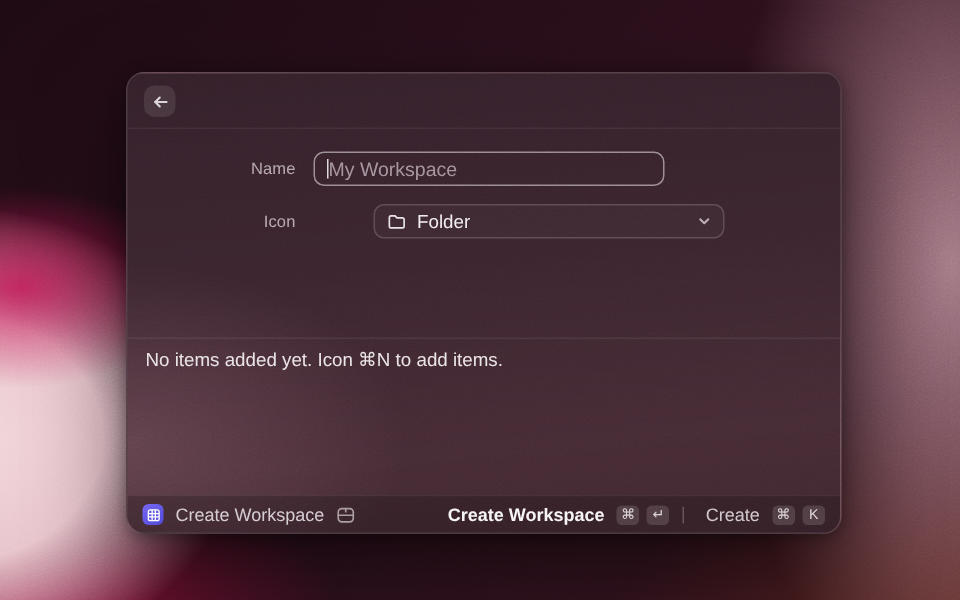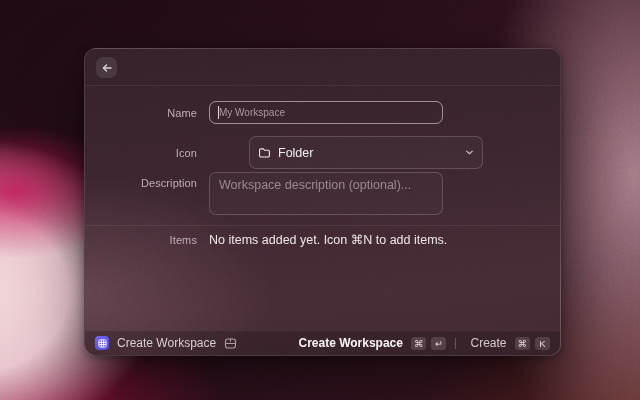--- a/index.html
+++ b/index.html
@@ -64,30 +64,30 @@
   }
   .name-wrap { position: relative; height: 23px; }
   .text-input {
     box-sizing: border-box;
     width: 234px; height: 23px;
     background: transparent;
     border: 1px solid rgba(233,223,230,0.55);
     border-radius: 7px;
     padding: 0 9px;
     font-family: "Liberation Sans", sans-serif;
-    font-size: 10px; color: #f1ecef;
+    font-size: 13px; color: #f1ecef;
     outline: none;
   }
   .text-input::placeholder { color: #a2929b; }
   .caret {
     position: absolute; left: 9px; top: 5px;
     width: 1px; height: 13px; background: #ddd5da;
   }
   .select {
-    height: 33px;
+    height: 23px;
     border: 1px solid rgba(255,255,255,0.16);
     display: flex; align-items: center;
     padding: 0 8px; gap: 7px;
     cursor: pointer;
   }
   .select-value { font-size: 12.5px; font-weight: 500; color: #f1ecef; flex: 1; }
   .textarea {
     box-sizing: border-box;
     width: 234px; height: 43px;
     background: rgba(255,255,255,0.02);
@@ -165,31 +165,24 @@
         <svg width="13" height="13" viewBox="0 0 14 14" fill="none" stroke="#e9e2e6" stroke-width="1.2" stroke-linejoin="round">
           <path d="M1.7 4.6 V10.6 a1.2 1.2 0 0 0 1.2 1.2 h8.2 a1.2 1.2 0 0 0 1.2-1.2 V5.8 a1.2 1.2 0 0 0-1.2-1.2 H7.2 L5.8 3.1 H2.9 a1.2 1.2 0 0 0-1.2 1.2 Z"></path>
         </svg>
         <span class="select-value">Folder</span>
         <svg width="9" height="9" viewBox="0 0 10 10" fill="none" stroke="#b9aab1" stroke-width="1.5" stroke-linecap="round" stroke-linejoin="round">
           <path d="M2 3.5 L5 6.5 L8 3.5"></path>
         </svg>
       </div>
     </div>
 
-    <div class="row" style="top:123px; align-items:flex-start;">
-      <div class="row-label" style="padding-top:5px;">Description</div>
-      <div class="row-field">
-        <textarea class="textarea" placeholder="Workspace description (optional)..." style=""></textarea>
-      </div>
-    </div>
 
     <div class="section-divider"></div>
 
     <div class="row" style="top:183px; align-items:center;">
-      <div class="row-label">Items</div>
       <div class="row-field items-text" style="width:340px;">No items added yet. Icon ⌘N to add items.</div>
     </div>
 
     <div class="dlg-footer">
       <div class="footer-left">
         <div class="app-icon">
           <svg width="9" height="9" viewBox="0 0 10 10" fill="none" stroke="#ffffff" stroke-width="1">
             <rect x="1" y="1" width="8" height="8" rx="1.5"></rect>
             <path d="M3.8 1 V9 M6.2 1 V9 M1 3.8 H9 M1 6.2 H9"></path>
           </svg>

